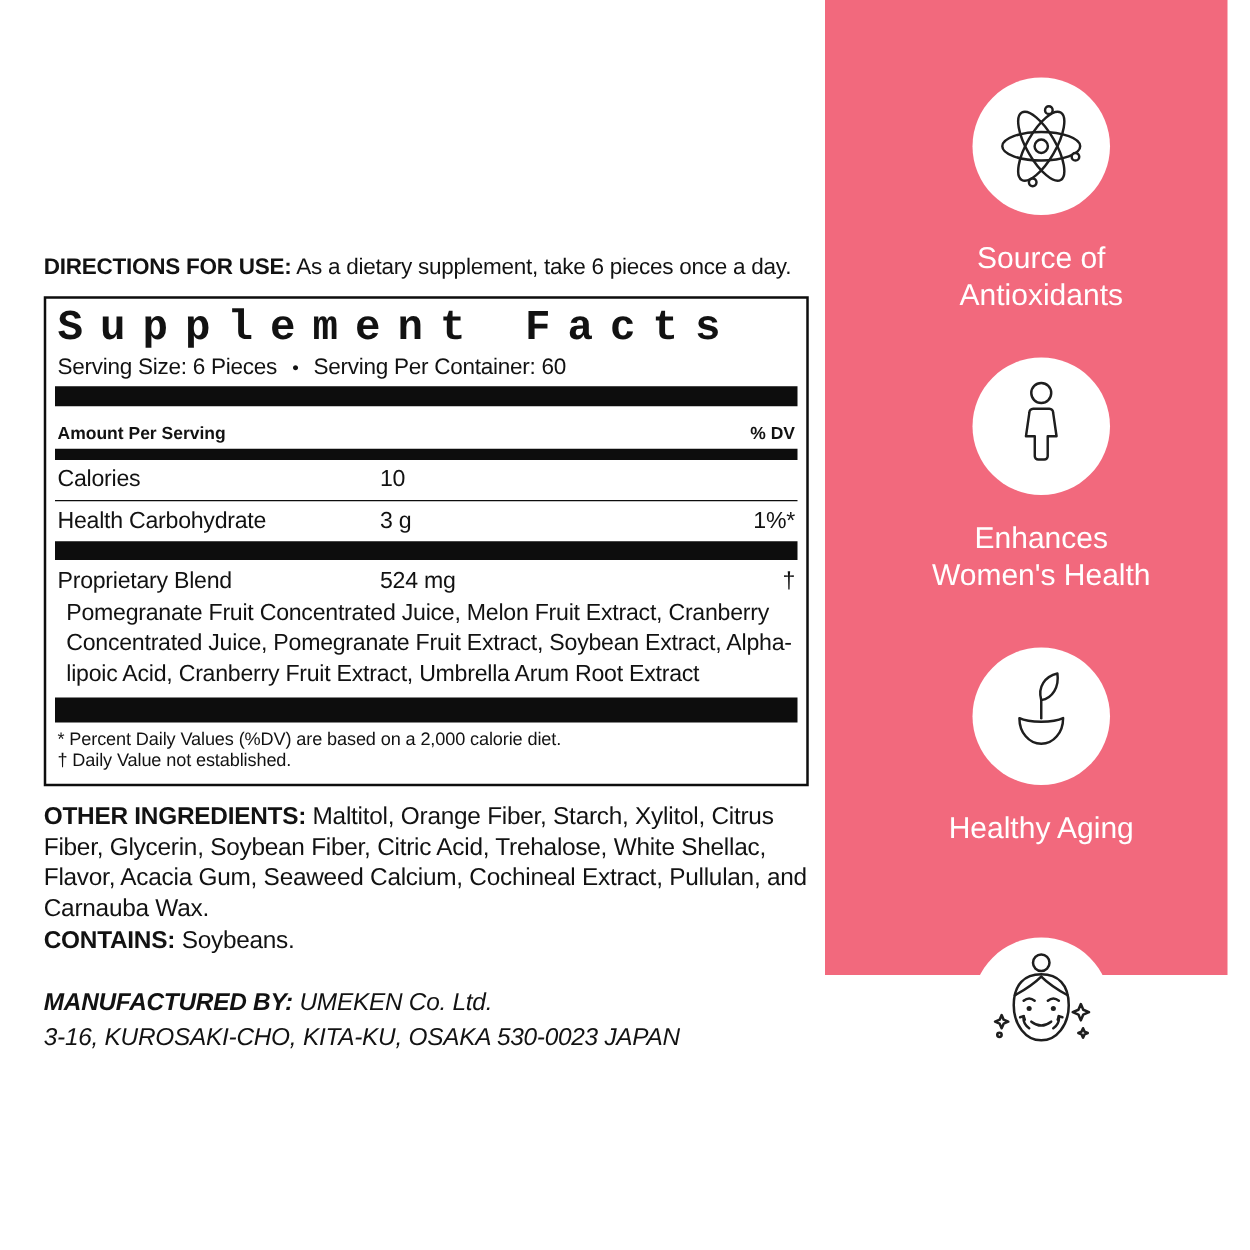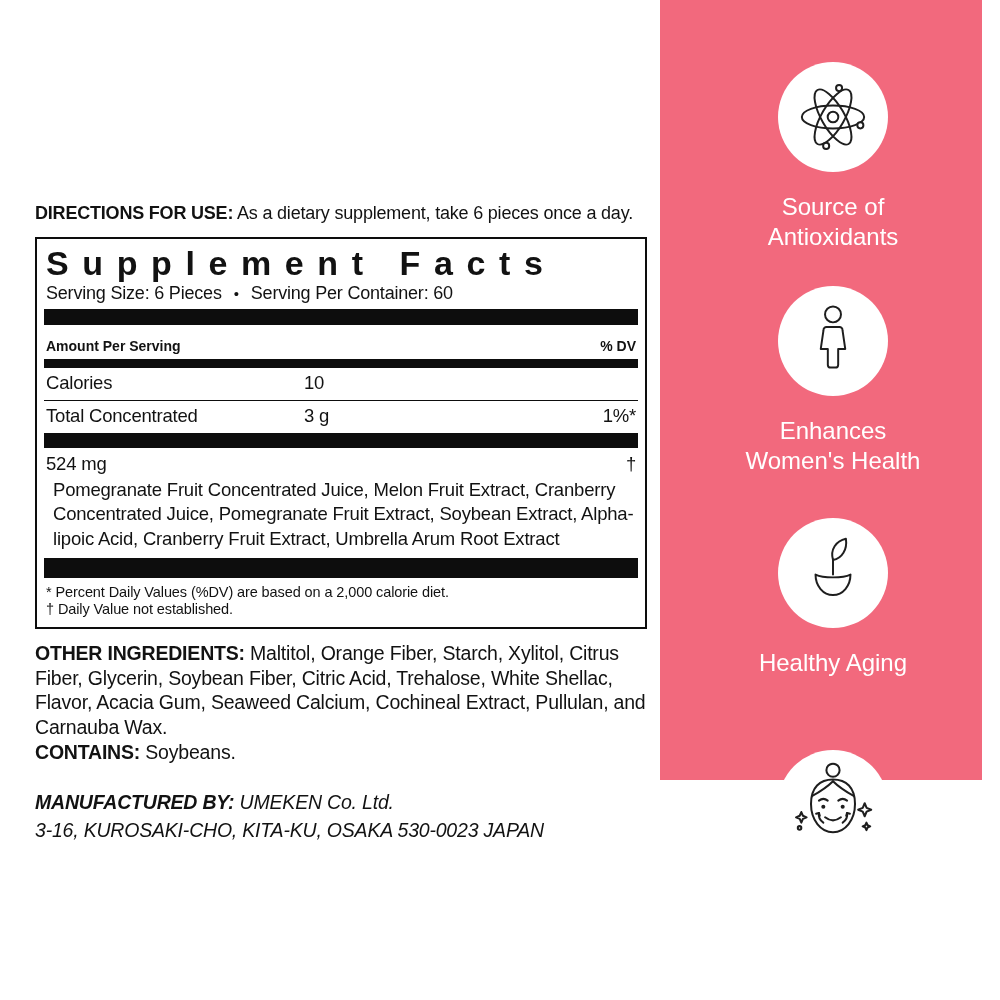--- a/index.html
+++ b/index.html
@@ -7,21 +7,21 @@
   body { font-family:"Liberation Sans","DejaVu Sans",sans-serif; background:#ffffff; color:#121212; }
   .page { position:relative; width:1000px; height:1000px; background:#fff; overflow:hidden; }
 
   
   .content { position:absolute; left:35px; top:203px; width:612px; }
 
   .directions { font-size:18px; letter-spacing:-0.2px; white-space:nowrap; margin-bottom:13px; }
   .directions .lbl { font-weight:bold; }
 
   .facts-box { border:2px solid #0d0d0d; padding:2px 7px 6px 7px; background:#fff; }
-  .facts-title { font-size:34px; font-weight:bold; letter-spacing:0.40em; white-space:nowrap; line-height:1.12; padding:3px 0 0 2px; }
+  .facts-title { font-size:34px; font-weight:bold; letter-spacing:0.40em; white-space:nowrap; line-height:1.12; padding:3px 0 0 2px;font-family:Liberation Mono, monospace; }
   .serving-line { font-size:18px; padding:1px 0 5px 2px; letter-spacing:-0.2px; }
   .serving-line .bullet { padding:0 12px; font-size:15px; }
 
   .bar { background:#0d0d0d; width:100%; }
   .bar.thick  { height:16px; }
   .bar.med    { height:9px; }
   .bar.med2   { height:15px; }
   .bar.thick2 { height:20px; }
 
   .facts-header { display:flex; justify-content:space-between; font-size:14px; font-weight:bold; padding:13px 2px 5px 2px; }
@@ -83,29 +83,30 @@
       </div>
 
       <div class="bar med"></div>
 
       <div class="frow">
         <span class="name">Calories</span>
         <span class="amount">10</span>
         <span class="dv"></span>
       </div>
       <div class="frow">
-        <span class="name">Total Concentrated</span>
+        <span class="name">Health Carbohydrate</span>
         <span class="amount">3 g</span>
         <span class="dv">1%*</span>
       </div>
 
       <div class="bar med2"></div>
 
       <div class="blend-section">
         <div class="blend-head">
+          <span class="name">Proprietary Blend</span>
           <span class="amount">524 mg</span>
           <span class="dv">†</span>
         </div>
         <div class="blend-desc">Pomegranate Fruit Concentrated Juice, Melon Fruit Extract, Cranberry Concentrated Juice, Pomegranate Fruit Extract, Soybean Extract, Alpha-lipoic Acid, Cranberry Fruit Extract, Umbrella Arum Root Extract</div>
       </div>
 
       <div class="bar thick2"></div>
 
       <div class="footnotes">
         <div>* Percent Daily Values (%DV) are based on a 2,000 calorie diet.</div>

